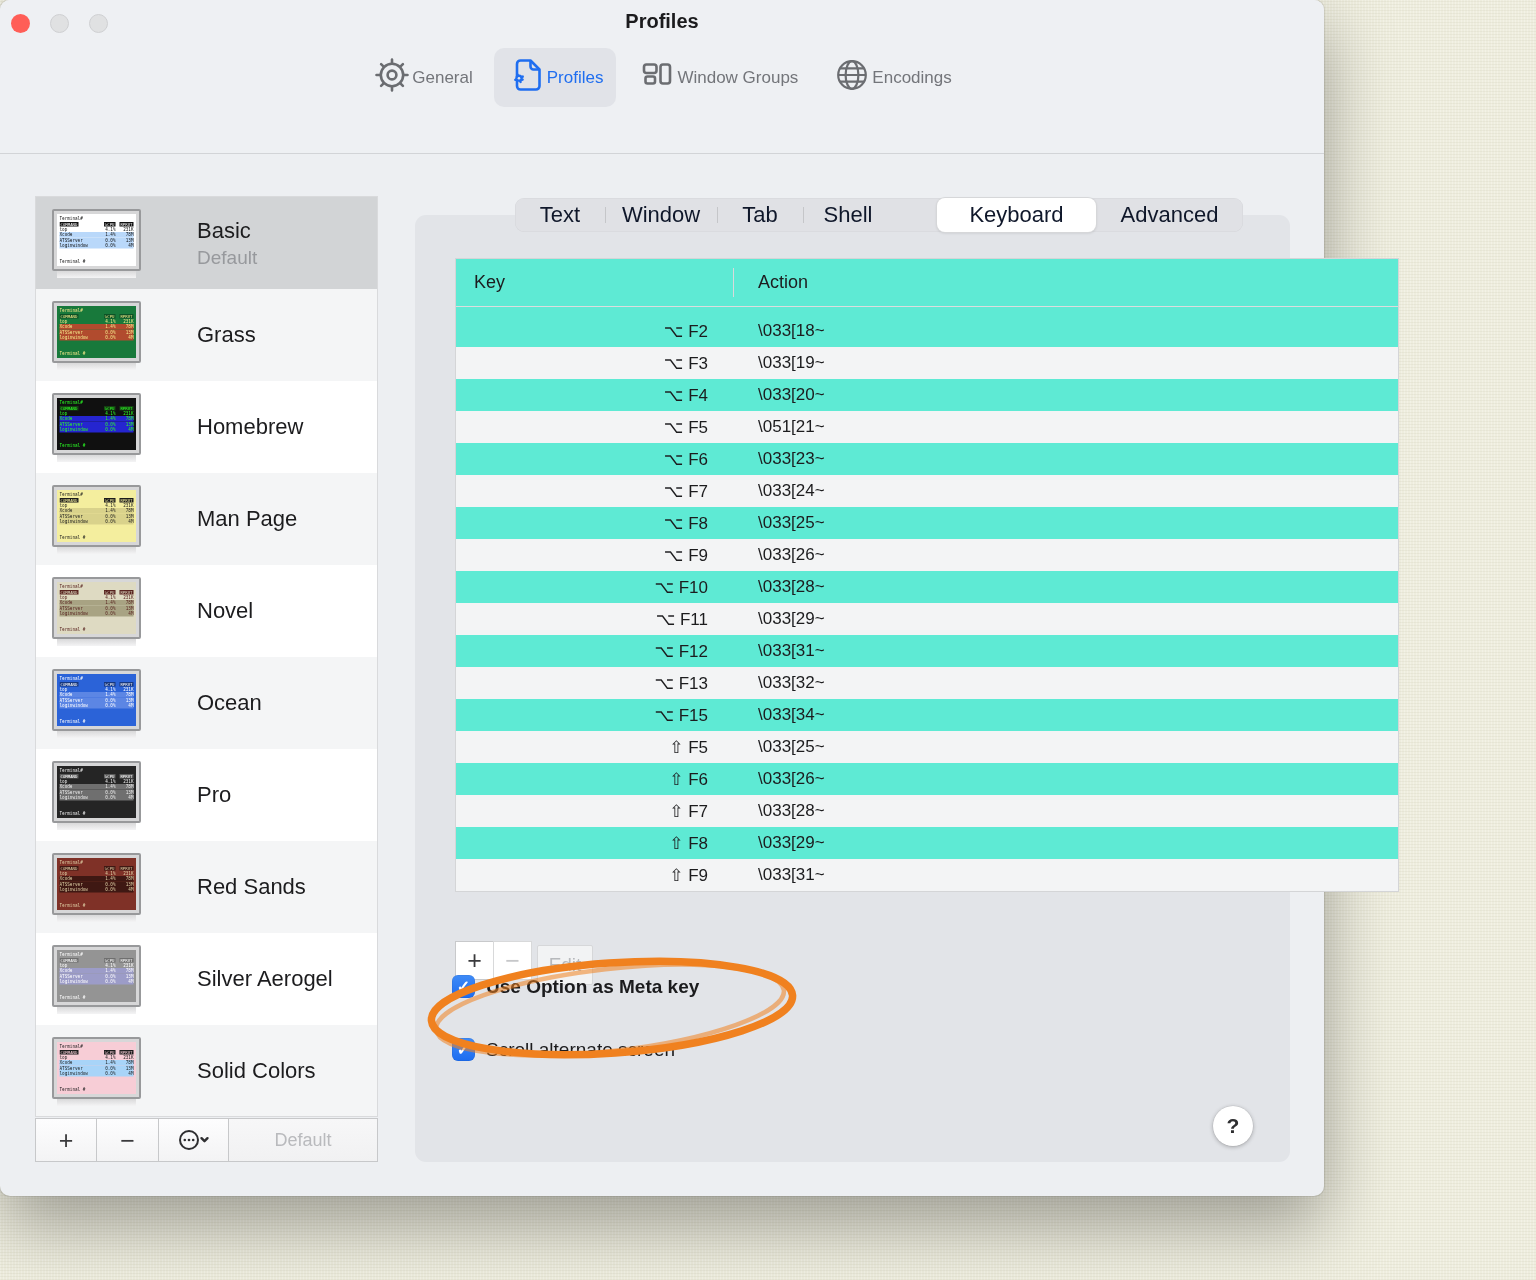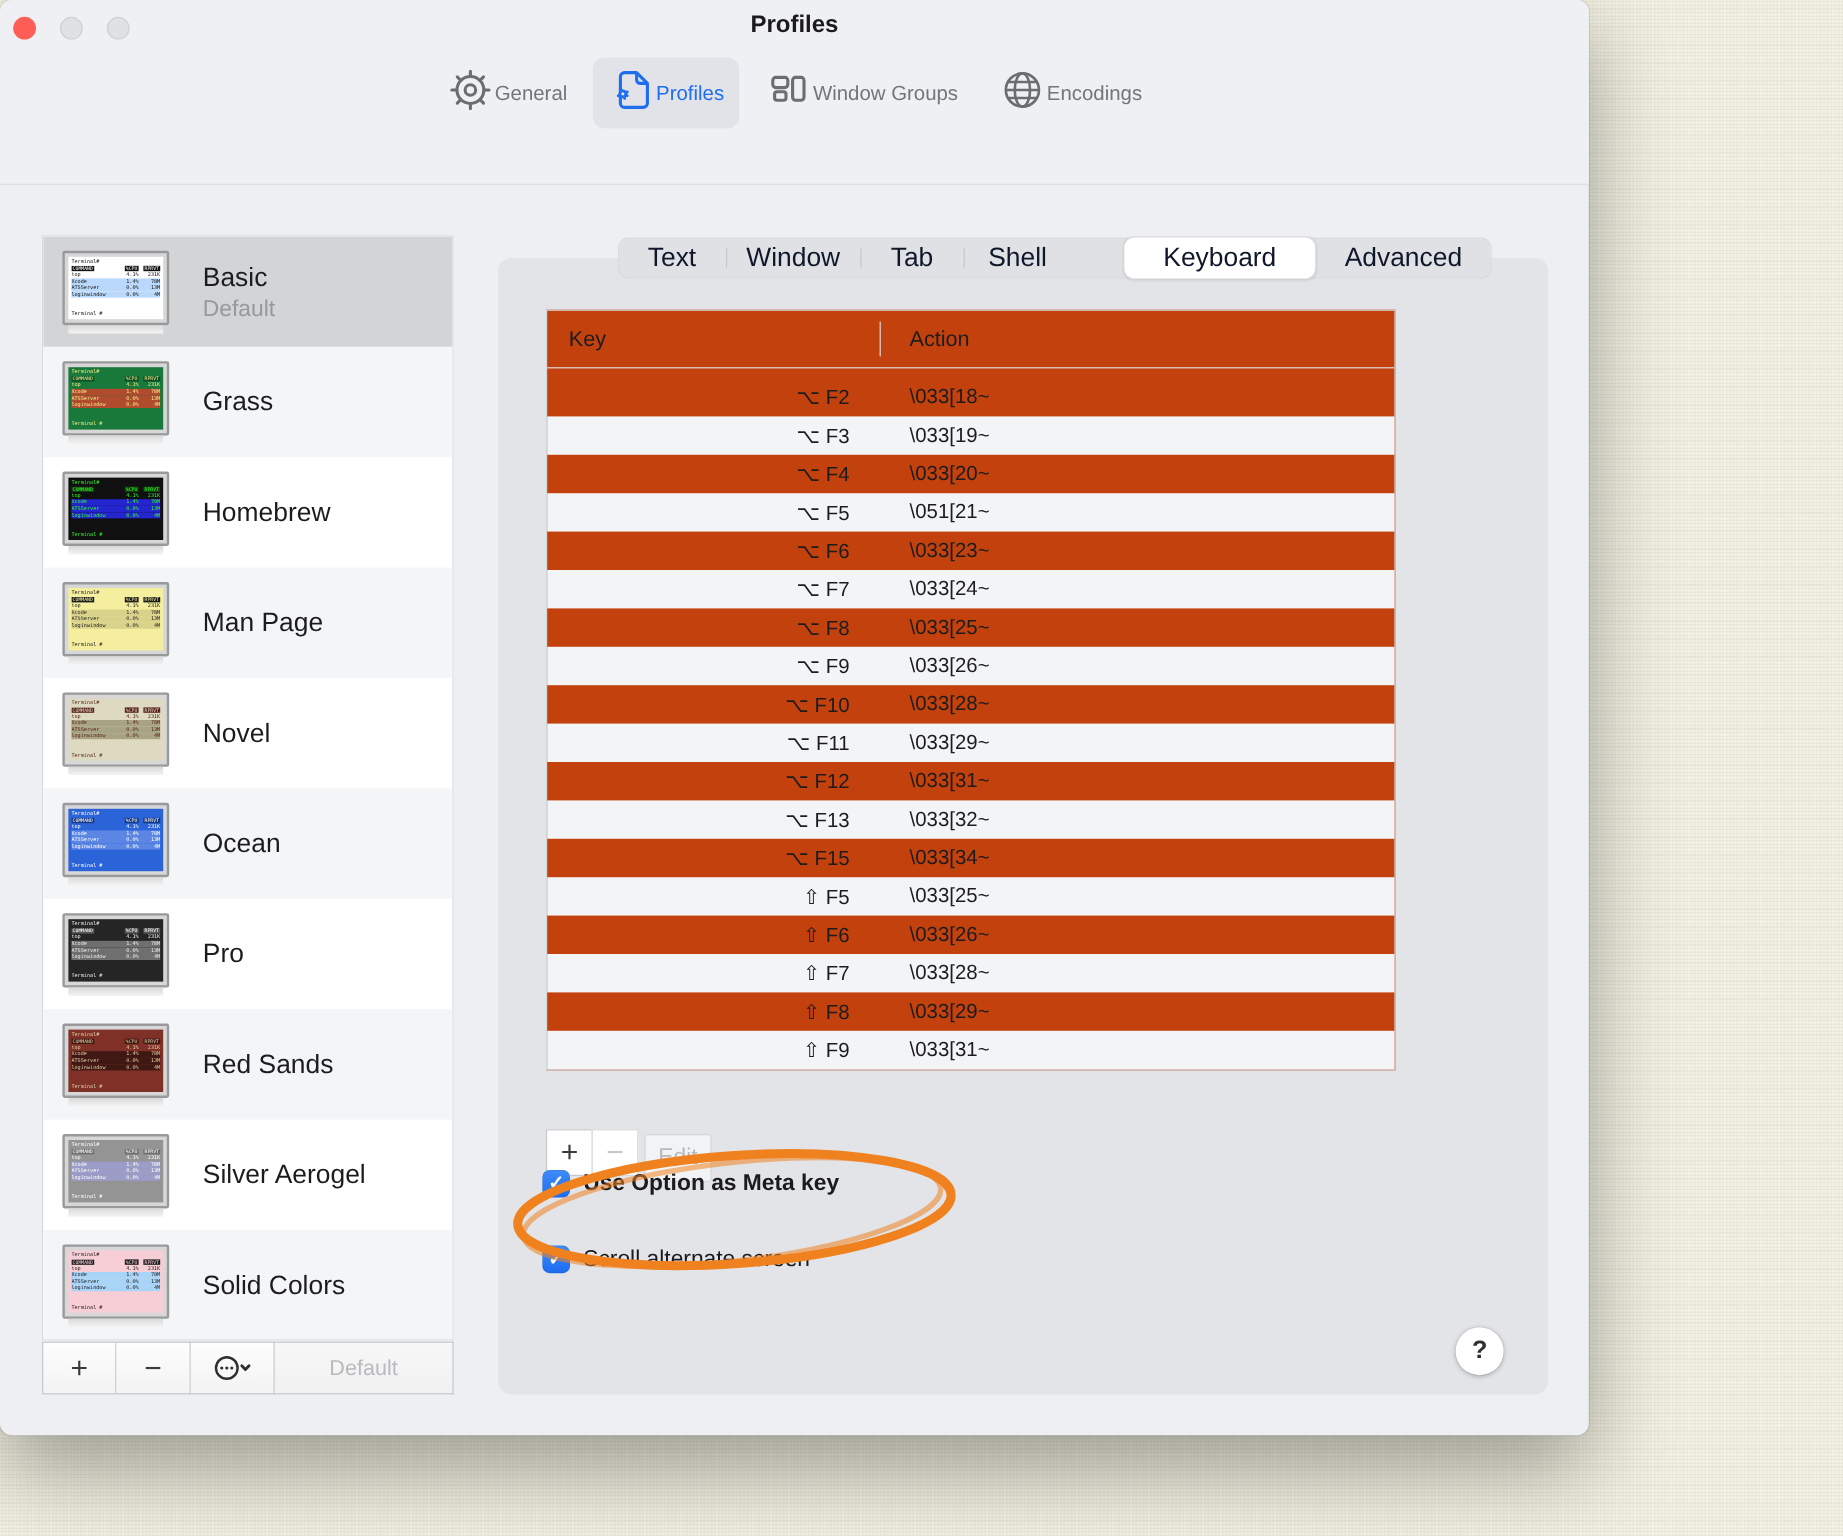--- a/index.html
+++ b/index.html
@@ -46,21 +46,21 @@
   .tb-item.selected { background:#e1e3e8; }
   .tb-icon-slot { height:46px; display:flex; align-items:center; justify-content:center; }
   .tb-label { font-size:17px; color:#73757a; margin-top:2px; white-space:nowrap; }
   .tb-item.selected .tb-label { color:#1f6ef0; }
 
   
   .sidebar {
     position:absolute; left:35px; top:196px; width:343px; height:921px;
     background:#ffffff; border:1px solid #d9dadc; overflow:hidden;
   }
-  .profile-row { height:92px; display:flex; align-items:center; }
+  .profile-row { height:92px; display:flex; align-items:center;gap:28px; }
   .profile-row:not(.selected):nth-child(even) { background:#f4f5f6; }
   .profile-row.selected { background:#d2d4d6; }
   .thumb-wrap { margin-left:16px; width:89px; flex:none; }
   .thumb {
     width:89px; height:62px; border:2px solid #98999b; background:#d7d7d8;
     padding:3px; border-radius:2px; overflow:hidden;
   }
   .thumb-shadow { margin:0 5px; height:7px; background:linear-gradient(#d9d9da,#f4f4f5); }
   .screen { width:79px; height:52px; background:var(--tbg); overflow:hidden; }
   .screen-inner {
@@ -109,22 +109,22 @@
     background:#ffffff; border-radius:8px;
     box-shadow:0 0 0 1px #d6d7d9, 0 1px 3px rgba(0,0,0,.15);
   }
   .sep { width:1px; height:16px; background:#c5c6c9; margin:0 -0.5px; flex:none; }
 
   .groupbox {
     position:absolute; left:415px; top:215px; width:875px; height:947px;
     background:#e2e4e8; border-radius:11px;
   }
   .kbtable {
-    position:absolute; left:40px; top:43px; width:708px;
-    background:#c2410c; border:1px solid #d4d5d7;
+    position:absolute; left:40px; top:43px; width:944px;
+    background:#5eead4; border:1px solid #d4d5d7;
   }
   .kb-header { height:48px; display:flex; align-items:stretch; border-bottom:1px solid #dcddde; }
   .th-key {
     width:278px; display:flex; align-items:center; padding-left:18px;
     font-size:18px; color:#1d1d1f; position:relative;
   }
   .th-key::after { content:""; position:absolute; right:0; top:9px; bottom:9px; width:1px; background:#d9dadb; }
   .th-action { display:flex; align-items:center; padding-left:24px; font-size:18px; color:#1d1d1f; }
   .kb-body { padding-top:8px; }
   .kb-row { height:32px; display:flex; align-items:center; font-size:17px; color:#1c1c1e; }

